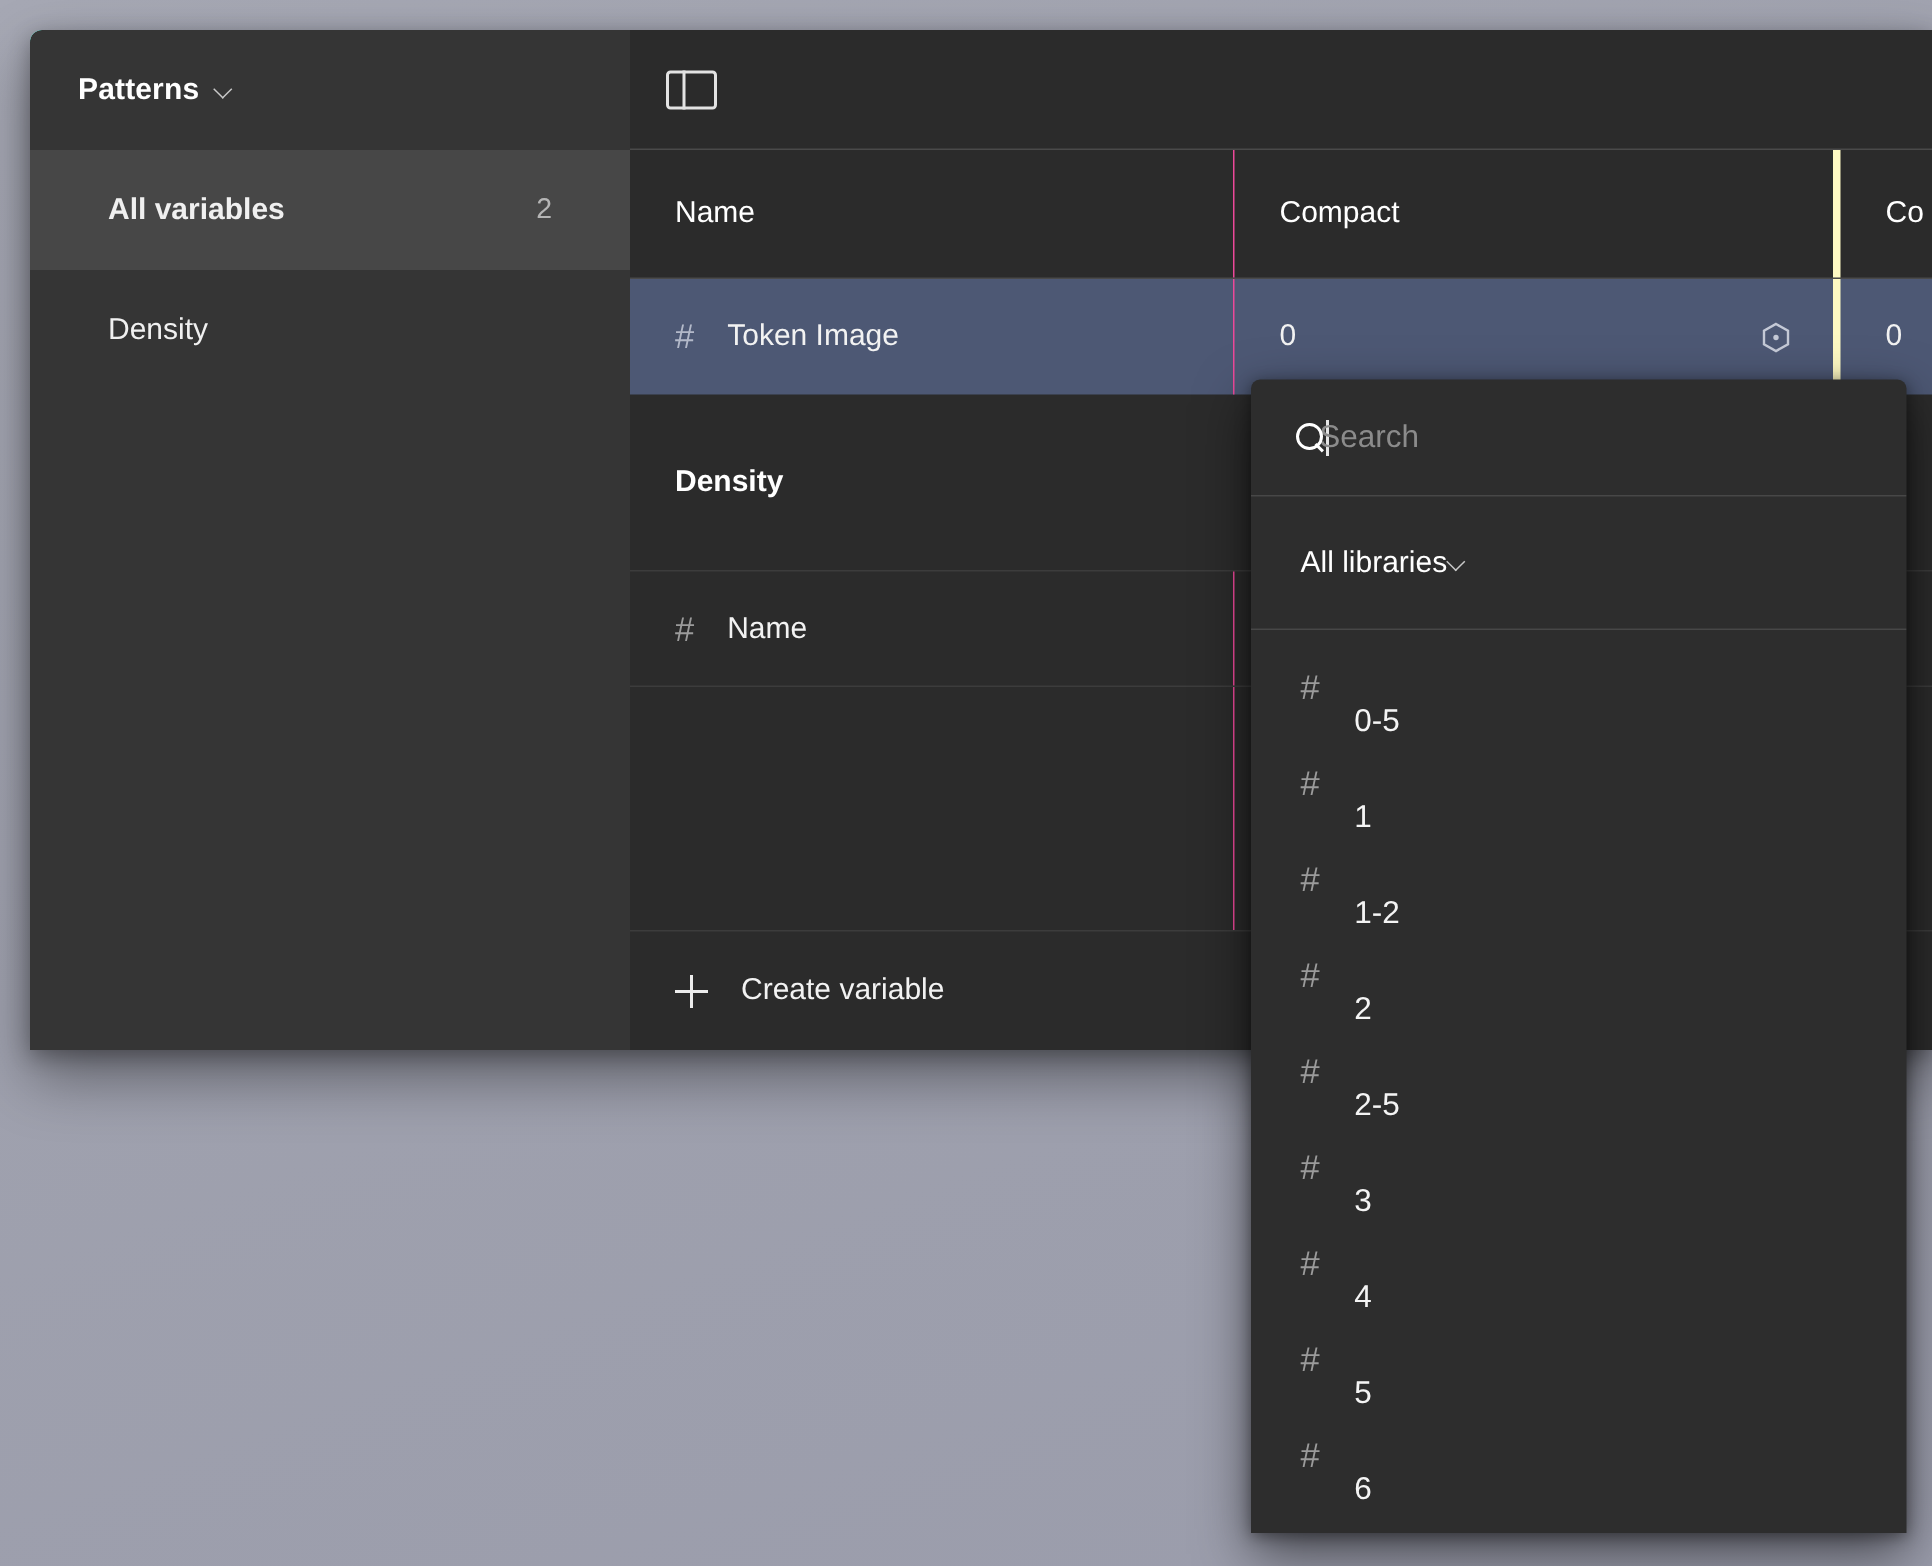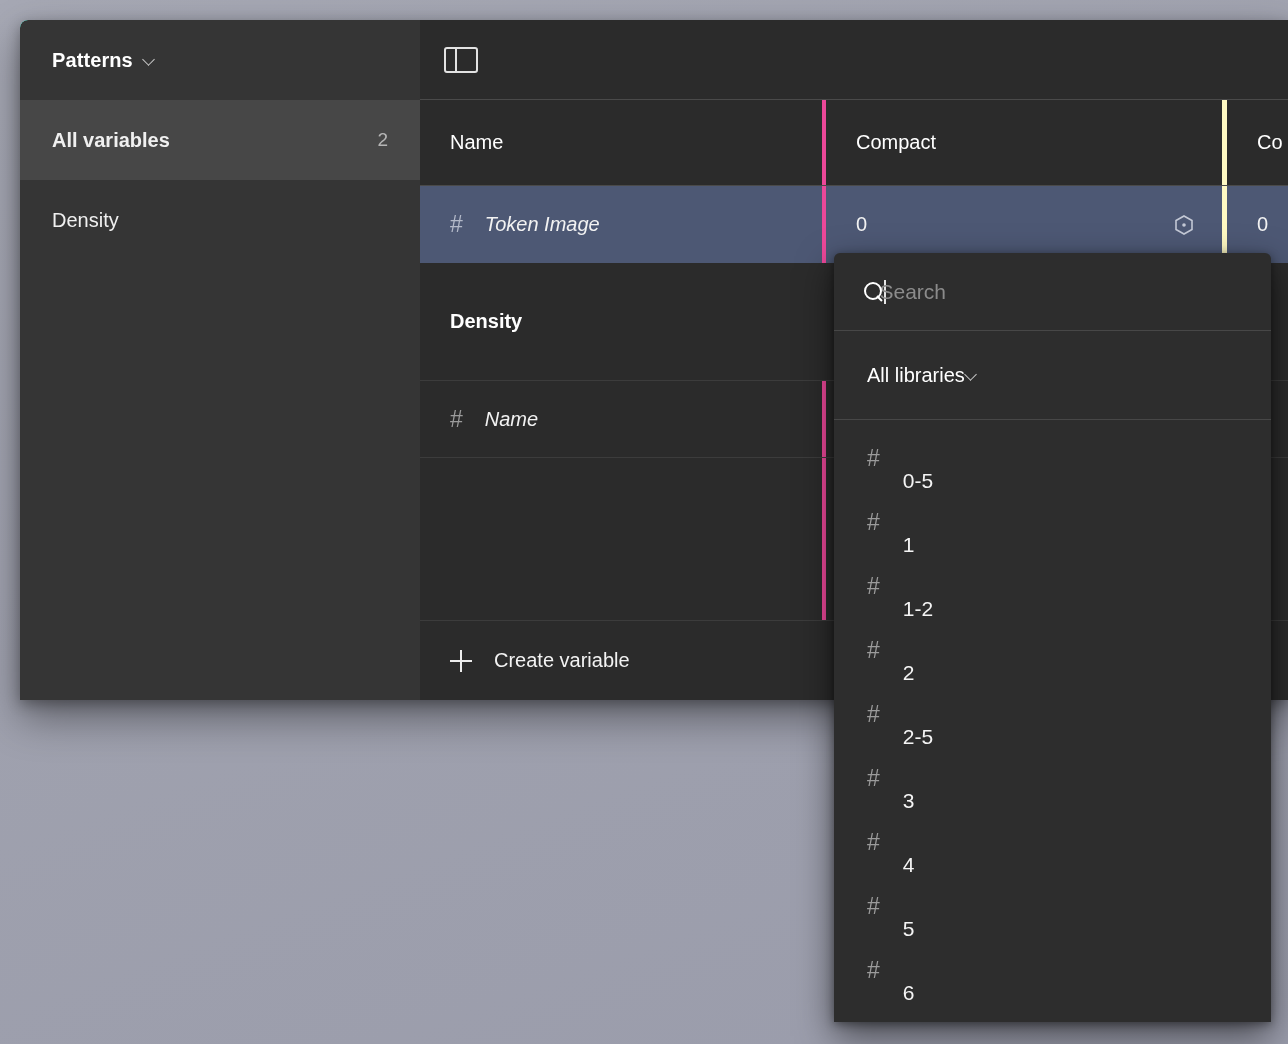--- a/index.html
+++ b/index.html
@@ -71,21 +71,21 @@
     border-right: 1.8px solid #c9c9c9;
     border-bottom: 1.8px solid #c9c9c9;
     transform: rotate(45deg);
   }
 
   .sidebar-item {
     height: 80px;
     display: flex;
     align-items: center;
     justify-content: space-between;
-    padding: 0 32px;
+    padding: 0 52px;
     color: #f0f0f0;
     font-size: 20px;
   }
   .sidebar-item.selected {
     background: #474747;
     font-weight: bold;
   }
   .sidebar-item .count {
     color: #b5b5b5;
     font-size: 19px;
@@ -143,21 +143,21 @@
   }
 
   .cell {
     display: flex;
     align-items: center;
     padding: 0 30px;
     min-width: 0;
     position: relative;
   }
   .col-name    { flex: 0 0 402px; }
-  .col-value   { flex: 0 0 400px; border-left: 4px solid #ec4899; text-align: center; }
+  .col-value   { flex: 0 0 400px; border-left: 1px solid #ec4899; text-align: center; }
   .col-value-3 { flex: 1 1 auto; border-left: 5px solid #fef9c3; }
 
   .header-row {
     height: 86px;
     flex: 0 0 86px;
     border-bottom: 1px solid #4a4a4a;
   }
   .header-row .cell {
     color: #ffffff;
     font-size: 20px;
@@ -179,21 +179,20 @@
     flex: 0 0 auto;
     line-height: 1;
   }
   .data-row.selected .hash-icon { color: #b3b9c9; }
 
   .row-label {
     color: #f2f2f2;
     font-size: 20px;
     white-space: nowrap;
     overflow: hidden;
-    font-style: italic;
   }
 
   .value-text {
     color: #f2f2f2;
     font-size: 20px;
   }
 
   .token-badge {
     position: absolute;
     right: 26px;

